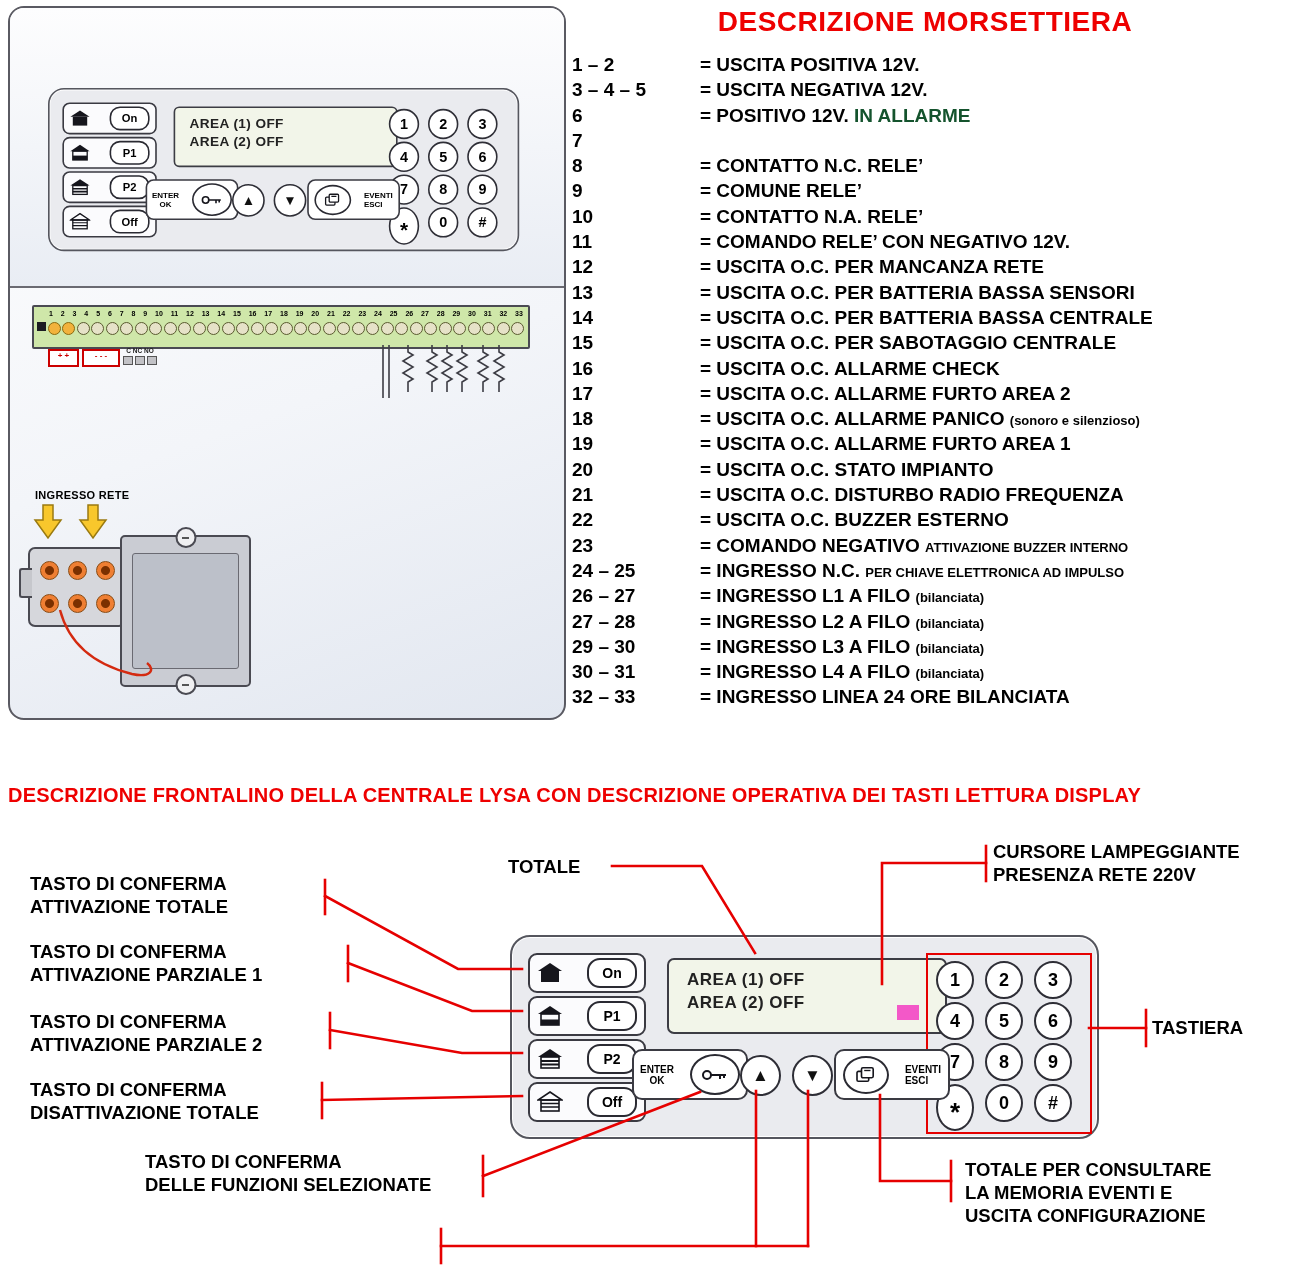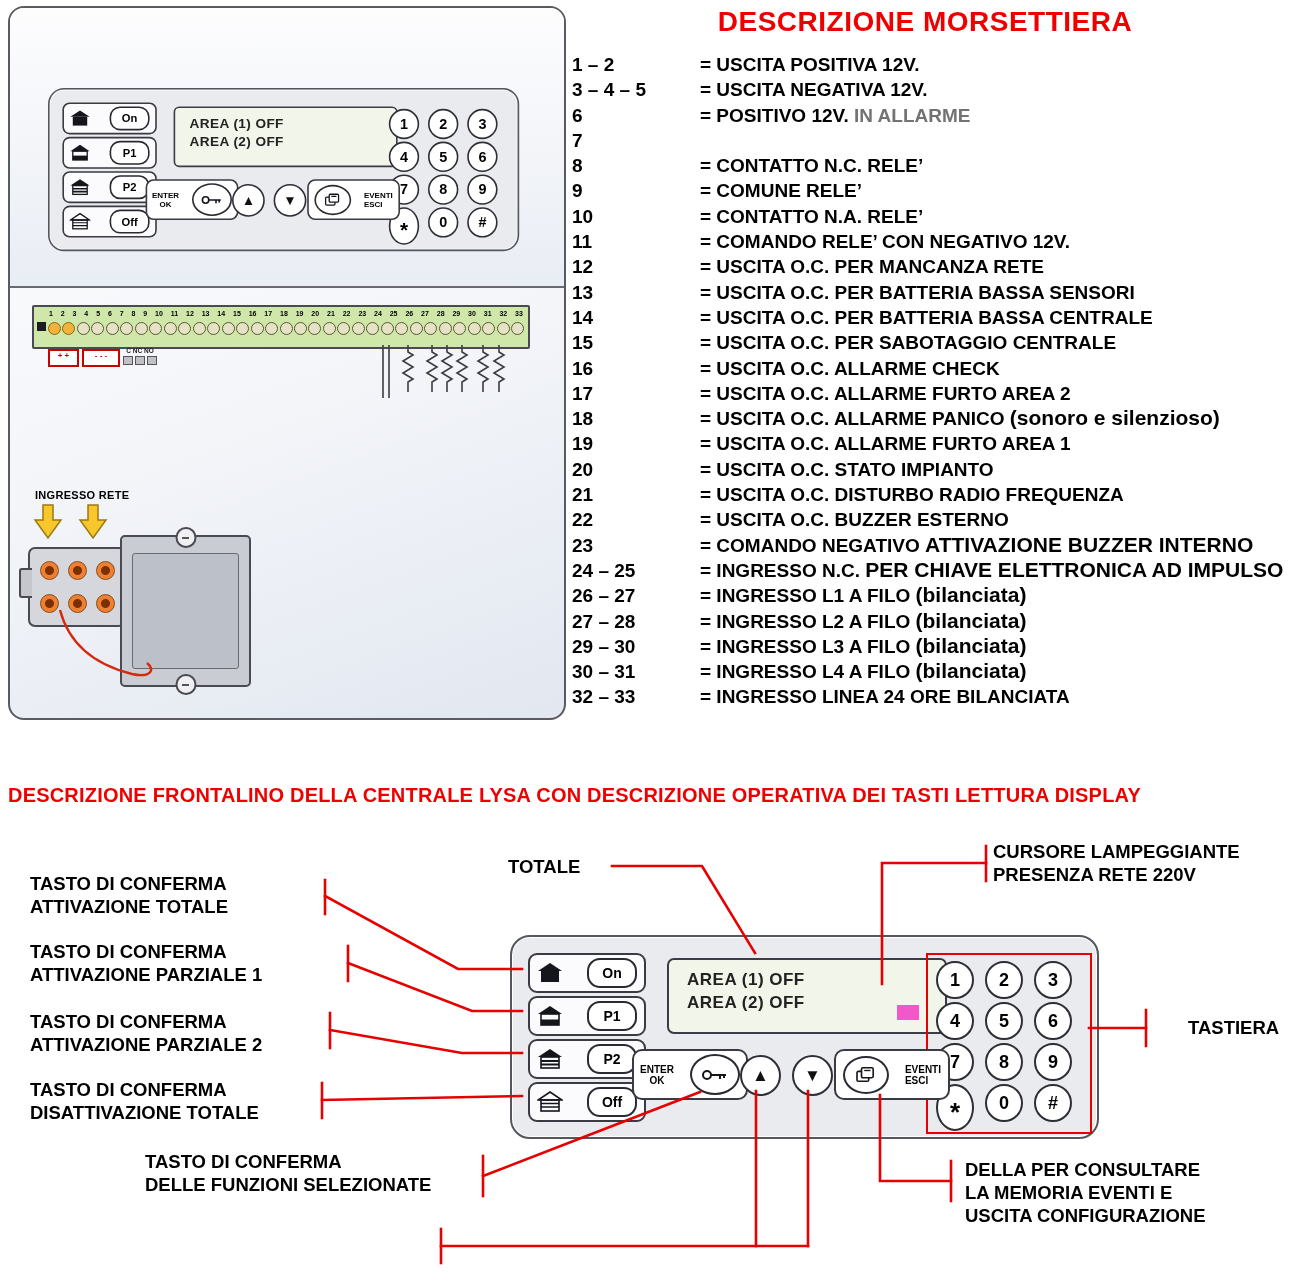--- a/index.html
+++ b/index.html
@@ -78,38 +78,38 @@
   .eventi-btn{position:absolute;left:322px;top:112px;width:98px;height:47px;background:#fff;border:2px solid #3a3a42;
               border-radius:10px;display:flex;align-items:center;padding:0 7px;gap:5px}
   .eventi-text{font-size:10px;line-height:11px;margin-left:auto;text-align:left}
   .book-oval{width:42px;height:34px;border:2px solid #2a2a32;border-radius:50%;display:flex;align-items:center;
              justify-content:center;background:#fff}
 
   
   .morsettiera-title{position:absolute;left:620px;top:6px;width:610px;text-align:center;font-size:28px;
                      color:#ee0000;letter-spacing:.5px}
   .t-list{position:absolute;left:572px;top:52px;width:716px}
-  .t-row{display:flex;height:25.3px;align-items:flex-end;font-size:19px;line-height:25.3px;white-space:nowrap}
+  .t-row{display:flex;height:25.3px;align-items:flex-start;font-size:19px;line-height:25.3px;white-space:nowrap}
   .t-pins{flex:0 0 128px}
-  .t-red{color:#737373}
-  .t-note{font-size:21px}
+  .t-red{color:#14532d}
+  .t-note{font-size:13px}
 
   
   .frontalino{position:absolute;left:8px;top:784px;width:1282px;font-size:20px;color:#ee0000;
               white-space:nowrap;letter-spacing:.2px}
 
   
   .callout{position:absolute;font-size:18.5px;line-height:23px;white-space:nowrap}
   .c-tot{left:30px;top:872px}
   .c-p1{left:30px;top:940px}
   .c-p2{left:30px;top:1010px}
   .c-off{left:30px;top:1078px}
   .c-display{left:508px;top:855px}
   .c-cursore{left:993px;top:840px}
-  .c-tastiera{left:1188px;top:1016px}
+  .c-tastiera{left:1152px;top:1016px}
   .c-funzioni{left:145px;top:1150px}
   .c-avanti{left:145px;top:1220px}
   .c-memoria{left:965px;top:1158px}
 
   .overlay{position:absolute;left:0;top:0;width:1293px;height:1285px;pointer-events:none}
 </style>
 </head>
 <body>
 
 <div class="page">
@@ -431,21 +431,21 @@
   <div class="callout c-cursore">
     <div>CURSORE LAMPEGGIANTE</div>
     <div>PRESENZA RETE 220V</div>
   </div>
   <div class="callout c-tastiera">TASTIERA</div>
   <div class="callout c-funzioni">
     <div>TASTO DI CONFERMA</div>
     <div>DELLE FUNZIONI SELEZIONATE</div>
   </div>
   <div class="callout c-memoria">
-    <div>DELLA PER CONSULTARE</div>
+    <div>TOTALE PER CONSULTARE</div>
     <div>LA MEMORIA EVENTI E</div>
     <div>USCITA CONFIGURAZIONE</div>
   </div>
 
   <div class="keypad keypad--big">
     <div class="side-btn b1">
       <svg class="house" viewBox="0 0 26 22">
           <path d="M13 1 L25 9 H1 Z" fill="#15151c"></path>
           <rect x="4" y="9" width="18" height="11" fill="#15151c"></rect>
         </svg>

